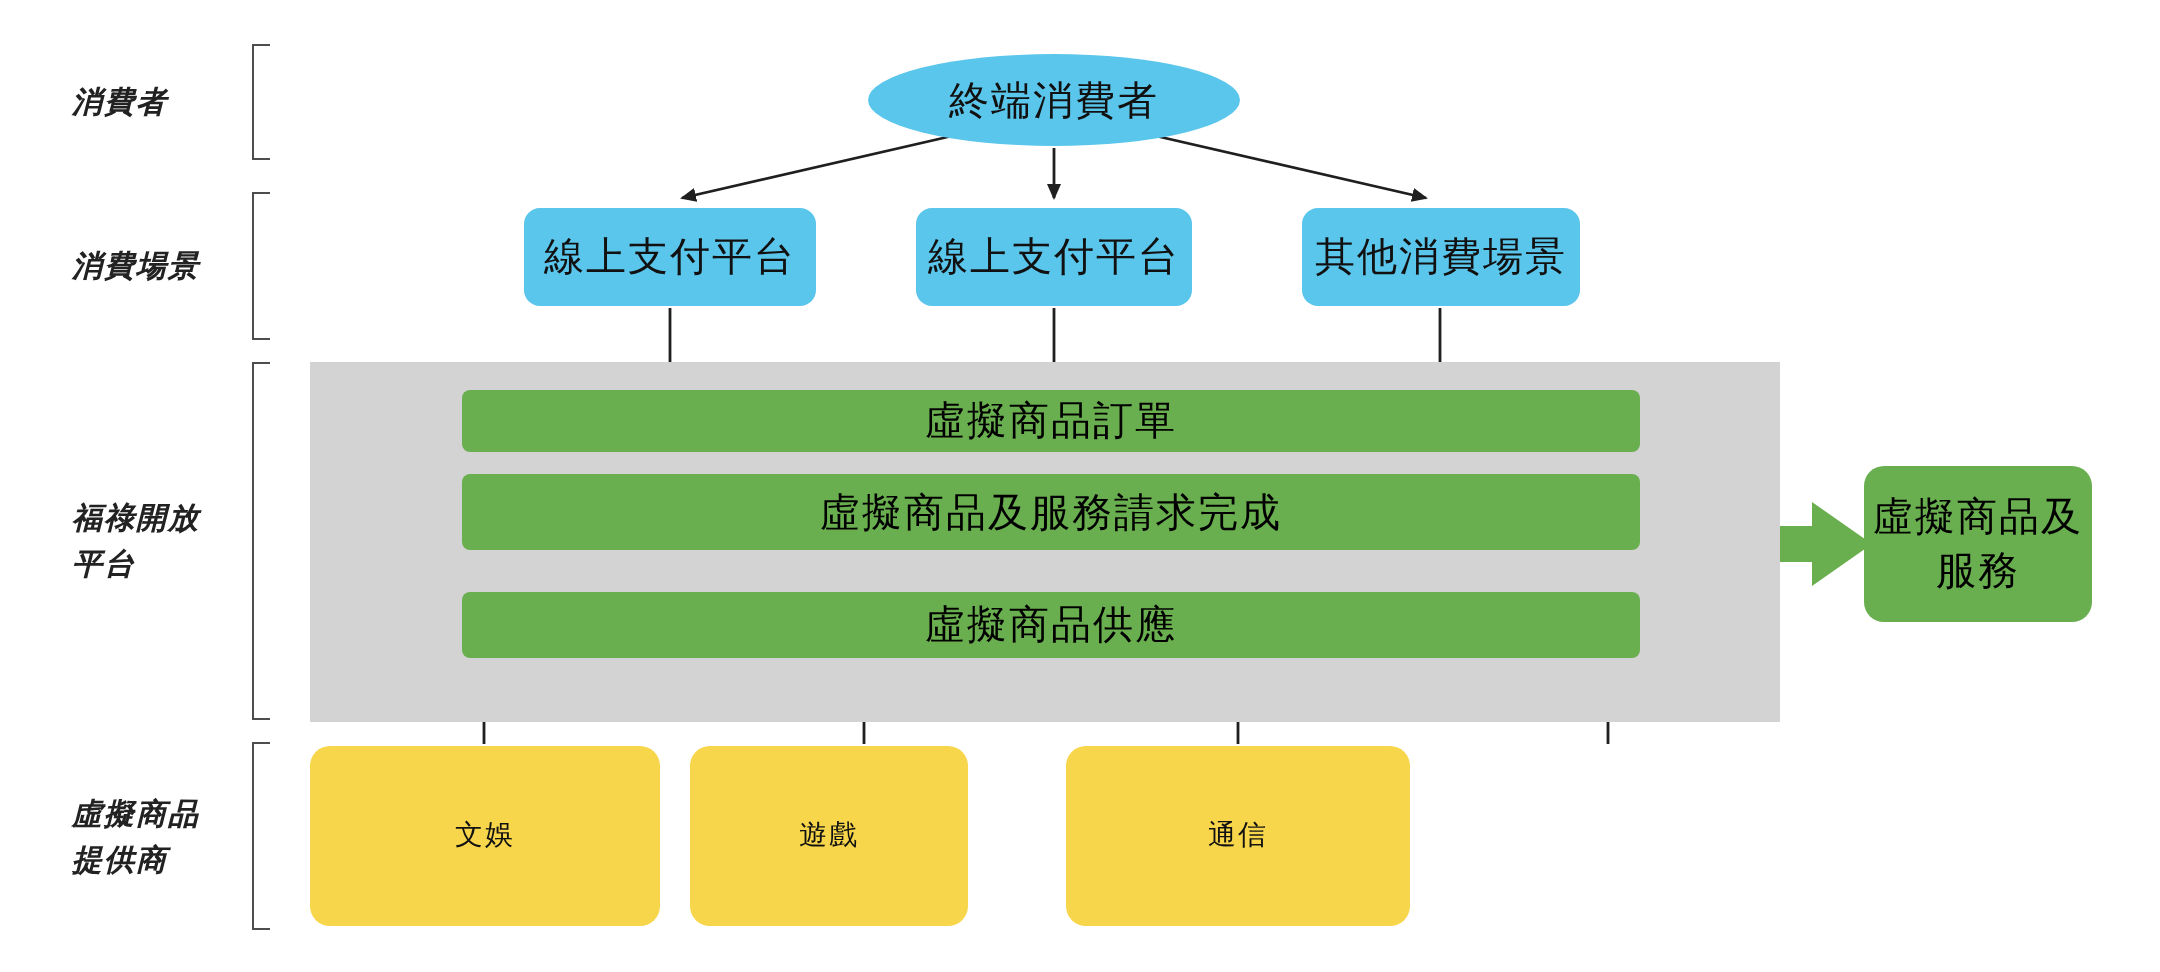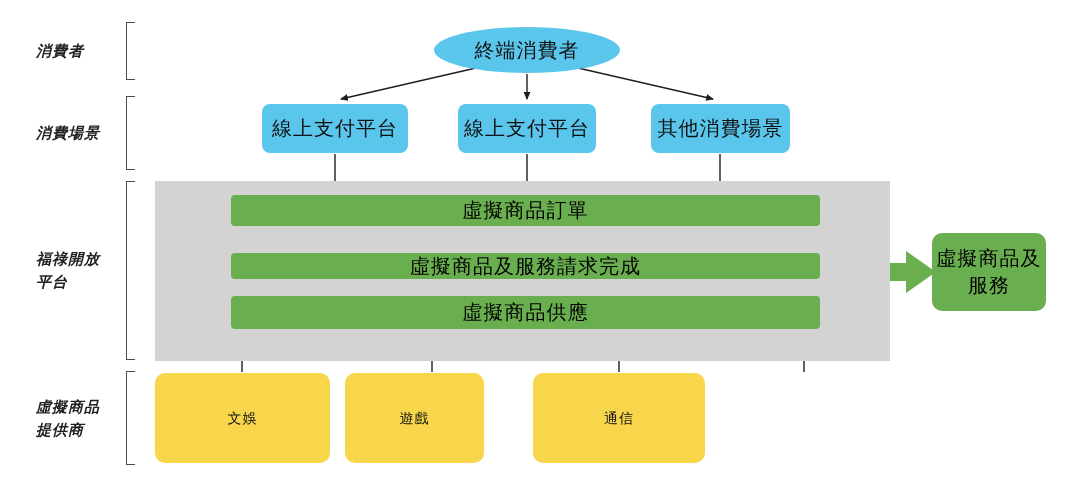--- a/index.html
+++ b/index.html
@@ -51,21 +51,21 @@
     left: 155px; top: 181px; width: 735px; height: 180px;
     background: #d3d3d3;
   }
   .green-bar {
     background: #6aaf4f;
     color: #000000;
     border-radius: 4px;
     left: 231px; width: 589px;
   }
   .gbar-1 { top: 195px; height: 31px; }
-  .gbar-2 { top: 253px; height: 26px; text-align: right; }
+  .gbar-2 { top: 237px; height: 38px; text-align: right; }
   .gbar-3 { top: 296px; height: 33px; }
   .green-box {
     left: 932px; top: 233px; width: 114px; height: 78px;
     background: #6aaf4f;
     color: #000000;
     border-radius: 10px;
   }
   .yellow-box {
     background: #f7d64b;
     border-radius: 10px;

